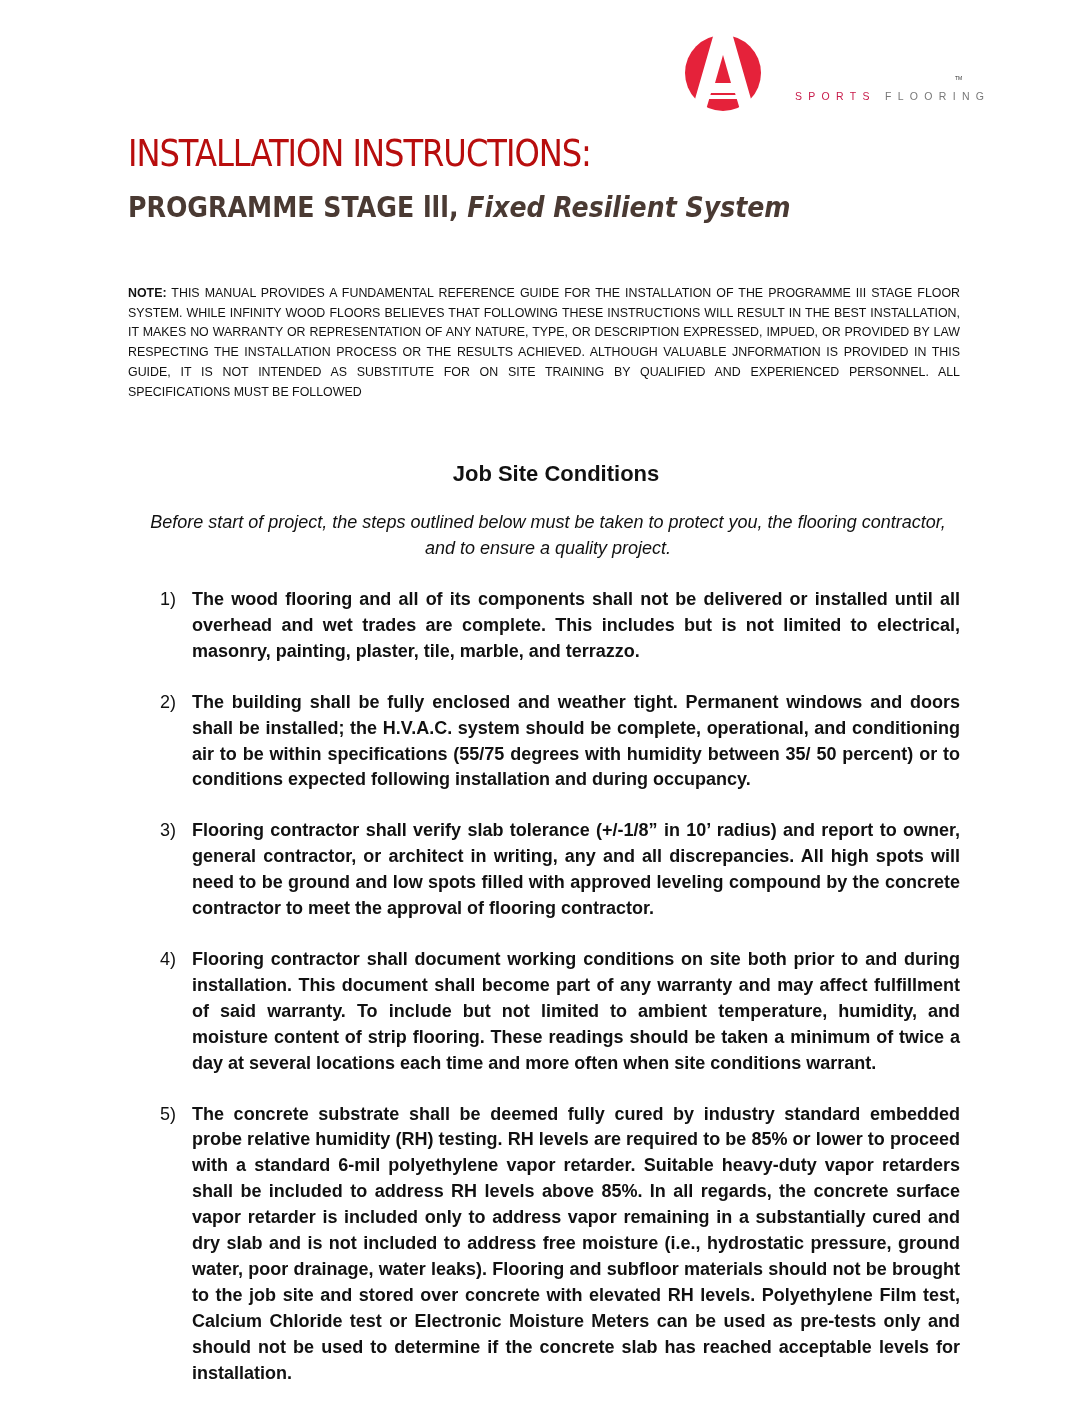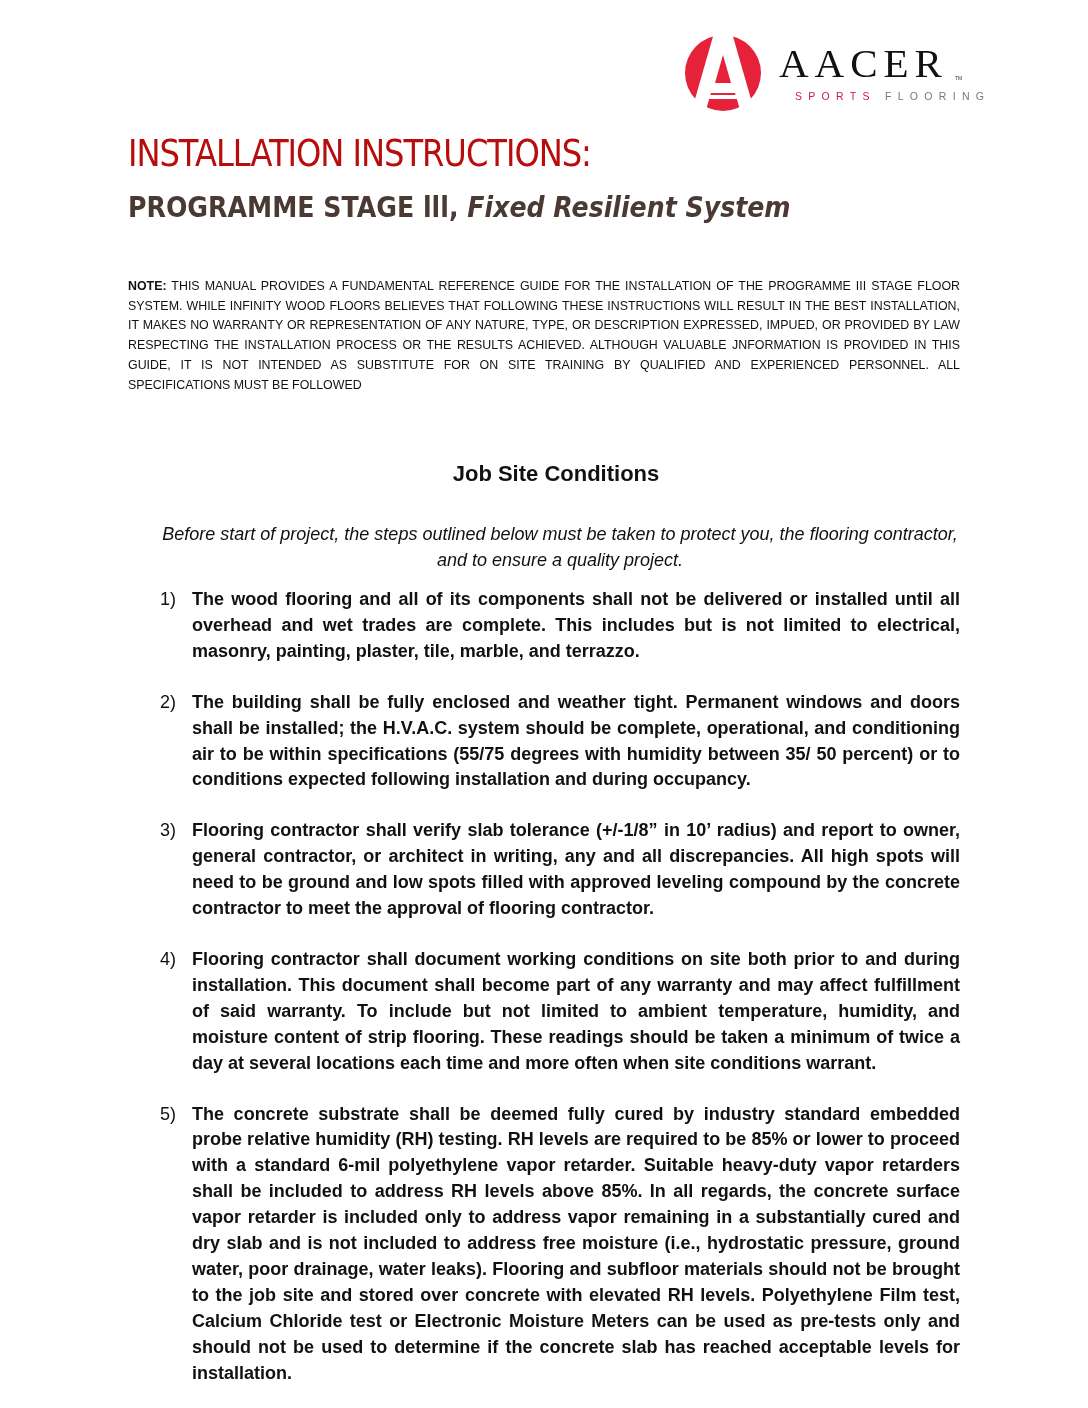--- a/index.html
+++ b/index.html
@@ -10,43 +10,42 @@
   .logo-word { position: absolute; left: 96px; top: 10px; font-family: "Liberation Serif", serif; font-size: 41px; letter-spacing: 6px; color: #111; line-height: 1; }
   .logo-tm { position: absolute; left: 272px; top: 42px; font-size: 5px; color: #333; font-family: "Liberation Sans", sans-serif; }
   .logo-sub { position: absolute; left: 96px; top: 58px; font-size: 10.5px; letter-spacing: 6.3px; line-height: 1; white-space: nowrap; margin-left: 16px; }
   .logo-sub .sports { color: #c81a4a; }
   .logo-sub .flooring { color: #777; }
 
   .title { position: absolute; left: 128px; top: 134px; font-size: 37px; color: #b80d0d; font-family: "DejaVu Sans", sans-serif; font-weight: normal; letter-spacing: -1.2px; margin: 0; line-height: 1.1; white-space: nowrap; transform: scaleX(0.87); transform-origin: left; }
   .subtitle { position: absolute; left: 128px; top: 192px; font-size: 29px; color: #4a3a33; font-family: "DejaVu Sans", sans-serif; margin: 0; line-height: 1.1; white-space: nowrap; transform: scaleX(0.87); transform-origin: left; }
   .subtitle .it { font-style: italic; }
 
-  .note { position: absolute; left: 128px; top: 277px; width: 832px; font-size: 12.4px; line-height: 19.7px; text-align: justify; color: #111; margin: 0; }
+  .note { position: absolute; left: 128px; top: 284px; width: 832px; font-size: 12.4px; line-height: 19.7px; text-align: justify; color: #111; margin: 0; }
   .note b { font-weight: bold; }
 
   .section-head { position: absolute; left: 0; width: 1088px; top: 449px; text-align: center; font-size: 22px; font-weight: bold; margin: 12px; color: #111; }
-  .intro { position: absolute; left: 140px; width: 808px; top: 505px; text-align: center; font-style: italic; font-size: 18px; line-height: 26px; margin: 16px; color: #111; }
+  .intro { position: absolute; left: 140px; width: 808px; top: 505px; text-align: center; font-style: italic; font-size: 18px; line-height: 26px; margin: 4px; color: #111; }
 
   .steps { position: absolute; left: 160px; top: 587px; width: 800px; margin: 0; padding: 0; list-style: none; }
   .step { display: flex; margin: 0; font-size: 18px; line-height: 25.9px; color: #111; }
   .step-num { width: 32px; flex: 0 0 32px; }
   .step-text { flex: 1; text-align: justify; font-weight: bold; }
 </style>
 </head>
 <body>
 
 <div class="logo">
   <svg class="logo-mark" viewBox="0 0 80 80" width="80" height="80">
     <circle cx="40" cy="40" r="38" fill="#e5223a"></circle>
 
     <polygon points="31,0 49,0 72,80 58,80 52,60 28,60 22,80 8,80" fill="#ffffff"></polygon>
     <polygon points="40,22 48,50 32,50" fill="#e5223a"></polygon>
     <rect x="18" y="62" width="44" height="4" fill="#ffffff"></rect>
   </svg>
-  <div class="logo-word">AACER</div>
   <div class="logo-tm">TM</div>
   <div class="logo-sub">
     <span class="sports">SPORTS</span>
     <span class="flooring">FLOORING</span>
   </div>
 </div>
 
 <h1 class="title">INSTALLATION INSTRUCTIONS:</h1>
 <h2 class="subtitle"><span>PROGRAMME STAGE lll, </span><span class="it">Fixed Resilient System</span></h2>
 

